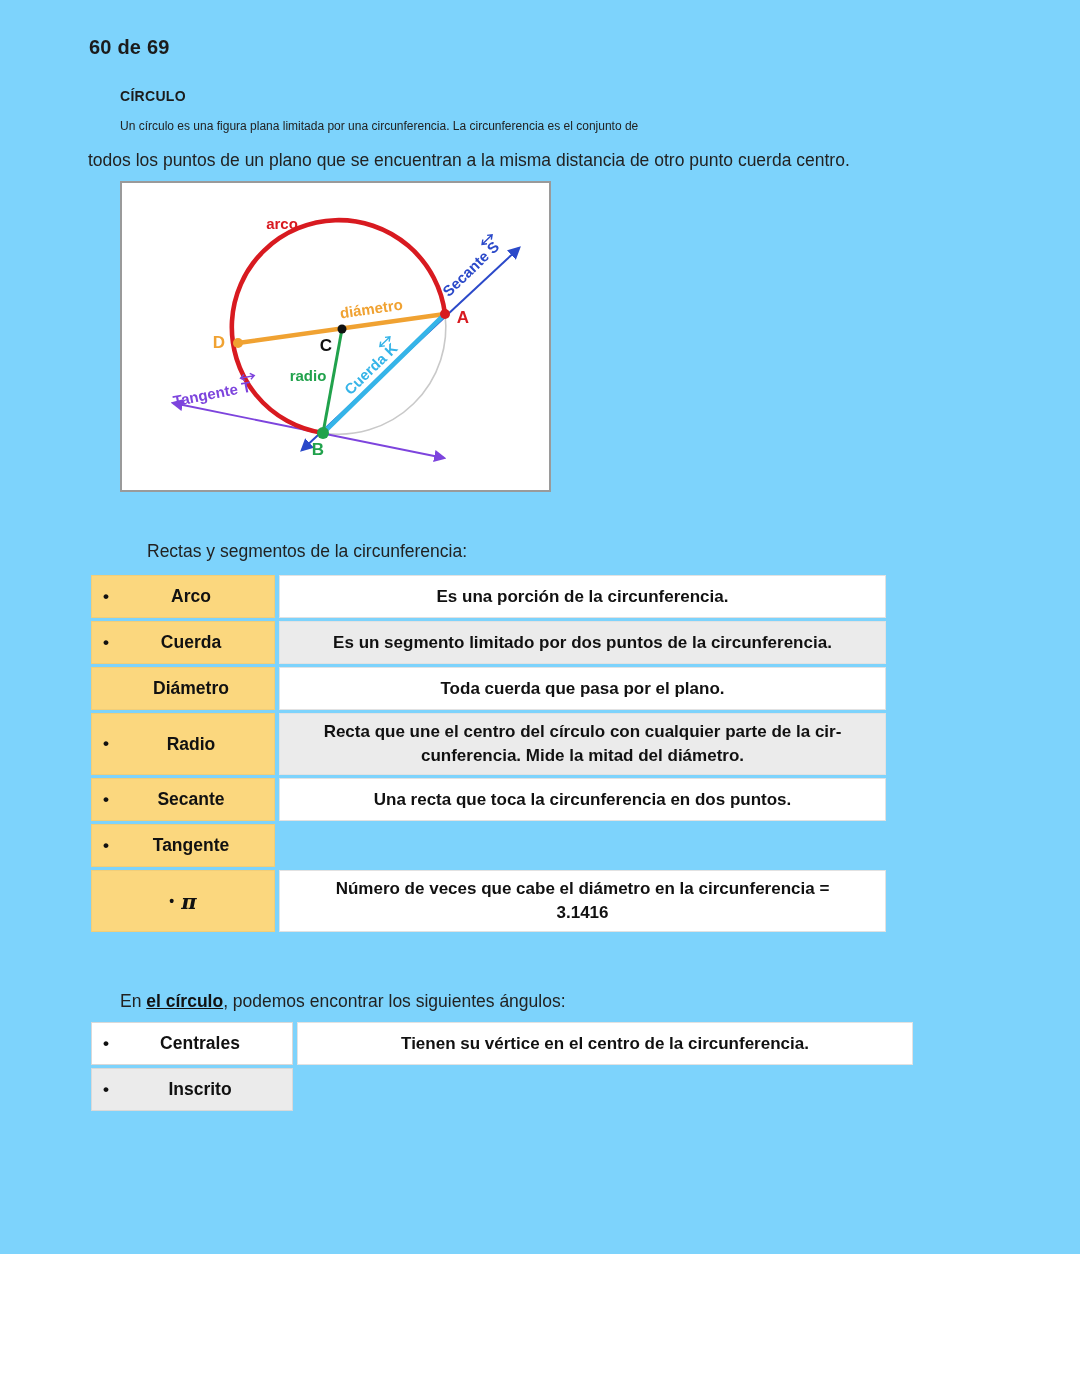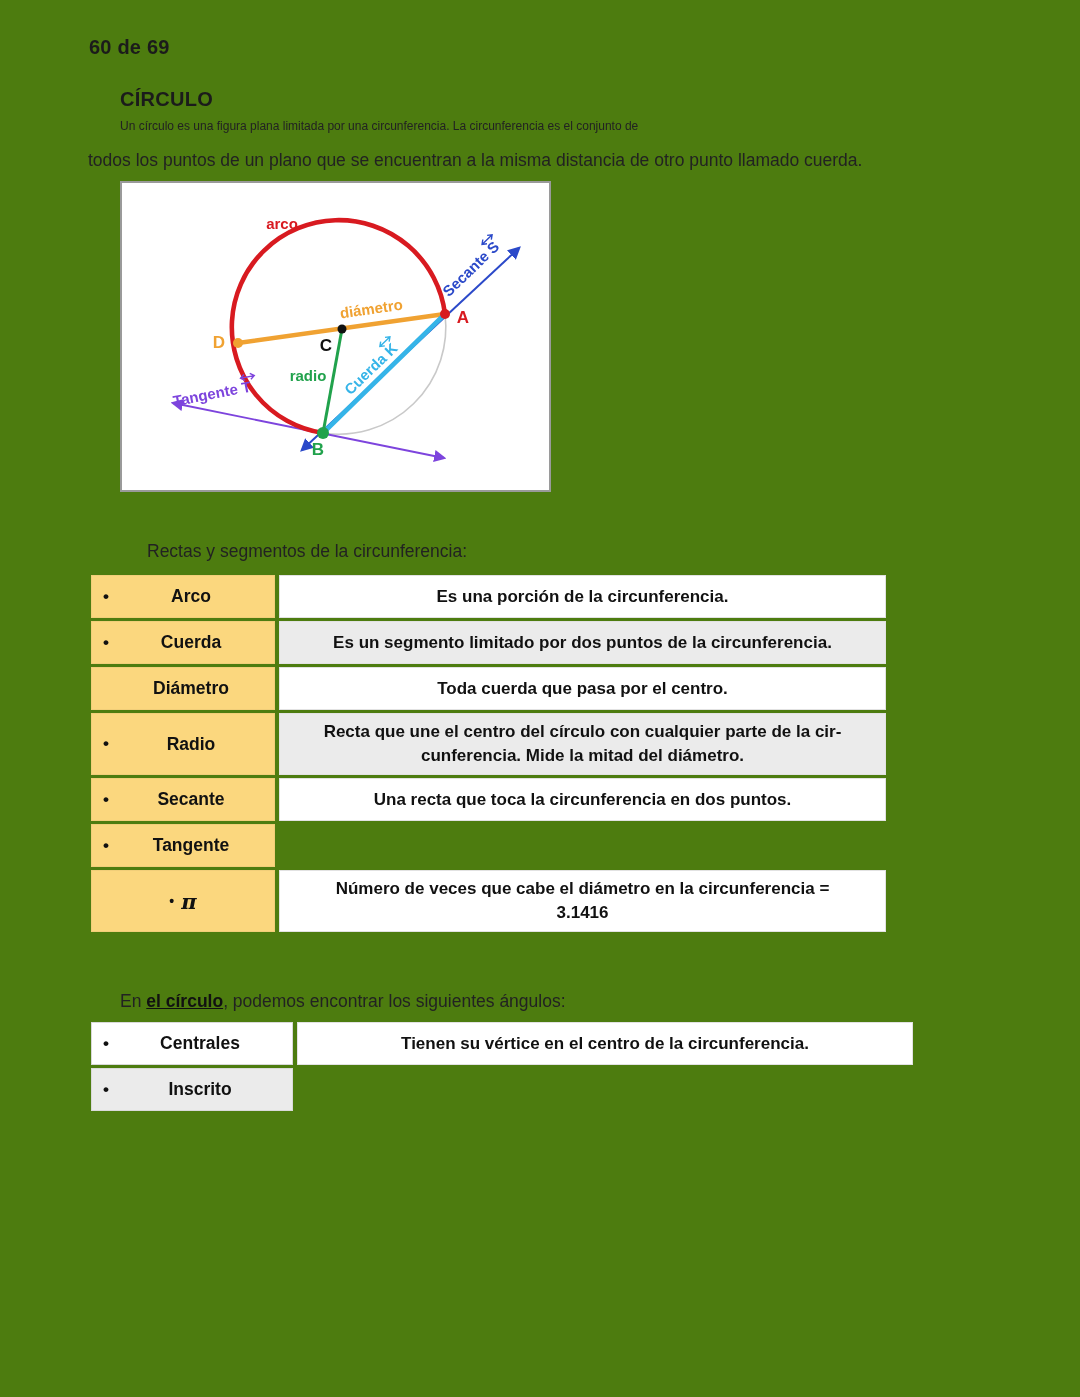--- a/index.html
+++ b/index.html
@@ -1,34 +1,34 @@
 <!DOCTYPE html>
 <html><head>
 <meta charset="utf-8">
 <style>
   * { margin: 0; padding: 0; box-sizing: border-box; }
   html, body { background: #ffffff; }
   .page {
     position: relative;
     width: 1080px;
-    height: 1397px;
-    background: #4d7c0f;
+    height: 1254px;
+    background: #7dd3fc;
     font-family: "Liberation Sans", "DejaVu Sans", sans-serif;
     color: #1b1b1b;
     overflow: hidden;
   }
   .abs { position: absolute; }
 
   .page-number {
     left: 89px; top: 36px;
     font-size: 20px; font-weight: 700; letter-spacing: 0.2px;
   }
   .section-heading {
     left: 120px; top: 88px;
-    font-size: 20px; font-weight: 700; letter-spacing: 0.3px;
+    font-size: 14px; font-weight: 700; letter-spacing: 0.3px;
   }
   .intro-line1 { left: 120px; top: 119px; font-size: 12px; color: #222; }
   .intro-line2 { left: 88px;  top: 150px; font-size: 17.5px; color: #222; }
 
   .figure-box {
     left: 120px; top: 181px;
     width: 431px; height: 311px;
     border: 2px solid #9a9a9a;
     background: #ffffff;
   }
@@ -80,21 +80,21 @@
   }
 </style>
 </head>
 <body>
 
 <div class="page">
 
   <div class="abs page-number">60 de 69</div>
   <div class="abs section-heading">CÍRCULO</div>
   <div class="abs intro-line1">Un círculo es una figura plana limitada por una circunferencia. La circunferencia es el conjunto de</div>
-  <div class="abs intro-line2">todos los puntos de un plano que se encuentran a la misma distancia de otro punto llamado cuerda.</div>
+  <div class="abs intro-line2">todos los puntos de un plano que se encuentran a la misma distancia de otro punto cuerda centro.</div>
 
   <div class="abs figure-box">
     <svg width="427" height="307" viewBox="0 0 427 307">
       <defs>
         <marker id="arr-secant" viewBox="0 0 10 10" refX="8" refY="5" markerWidth="6.5" markerHeight="6.5" orient="auto-start-reverse">
           <path d="M0,0 L10,5 L0,10 z" fill="#2b49c9"></path>
         </marker>
         <marker id="arr-tangent" viewBox="0 0 10 10" refX="8" refY="5" markerWidth="6.5" markerHeight="6.5" orient="auto-start-reverse">
           <path d="M0,0 L10,5 L0,10 z" fill="#7d44dd"></path>
         </marker>
@@ -163,21 +163,21 @@
       <div class="term-cell">
         <span class="bullet">•</span>
         <span>Cuerda</span>
       </div>
       <div class="def-cell">Es un segmento limitado por dos puntos de la circunferencia.</div>
     </div>
     <div class="trow">
       <div class="term-cell">
         <span>Diámetro</span>
       </div>
-      <div class="def-cell">Toda cuerda que pasa por el centro.</div>
+      <div class="def-cell">Toda cuerda que pasa por el plano.</div>
     </div>
     <div class="trow">
       <div class="term-cell">
         <span class="bullet">•</span>
         <span>Radio</span>
       </div>
       <div class="def-cell">Recta que une el centro del círculo con cualquier parte de la cir-
 cunferencia. Mide la mitad del diámetro.</div>
     </div>
     <div class="trow">

